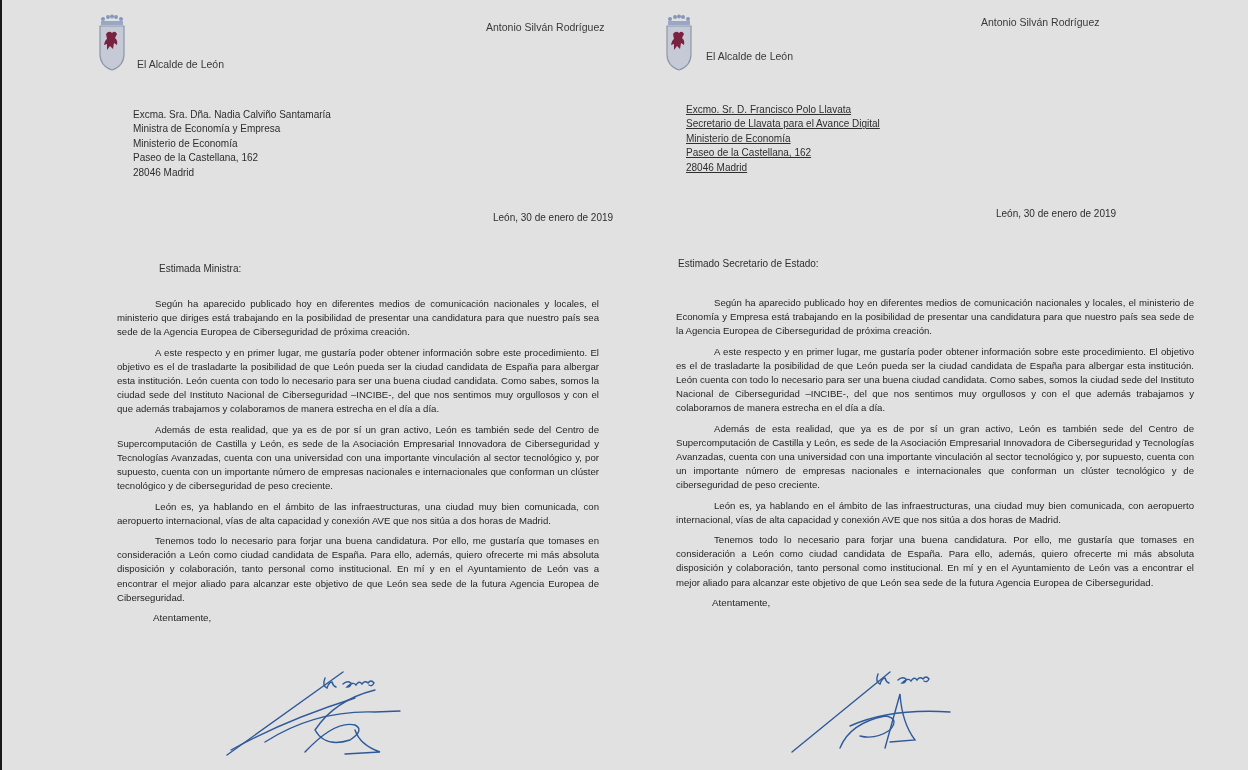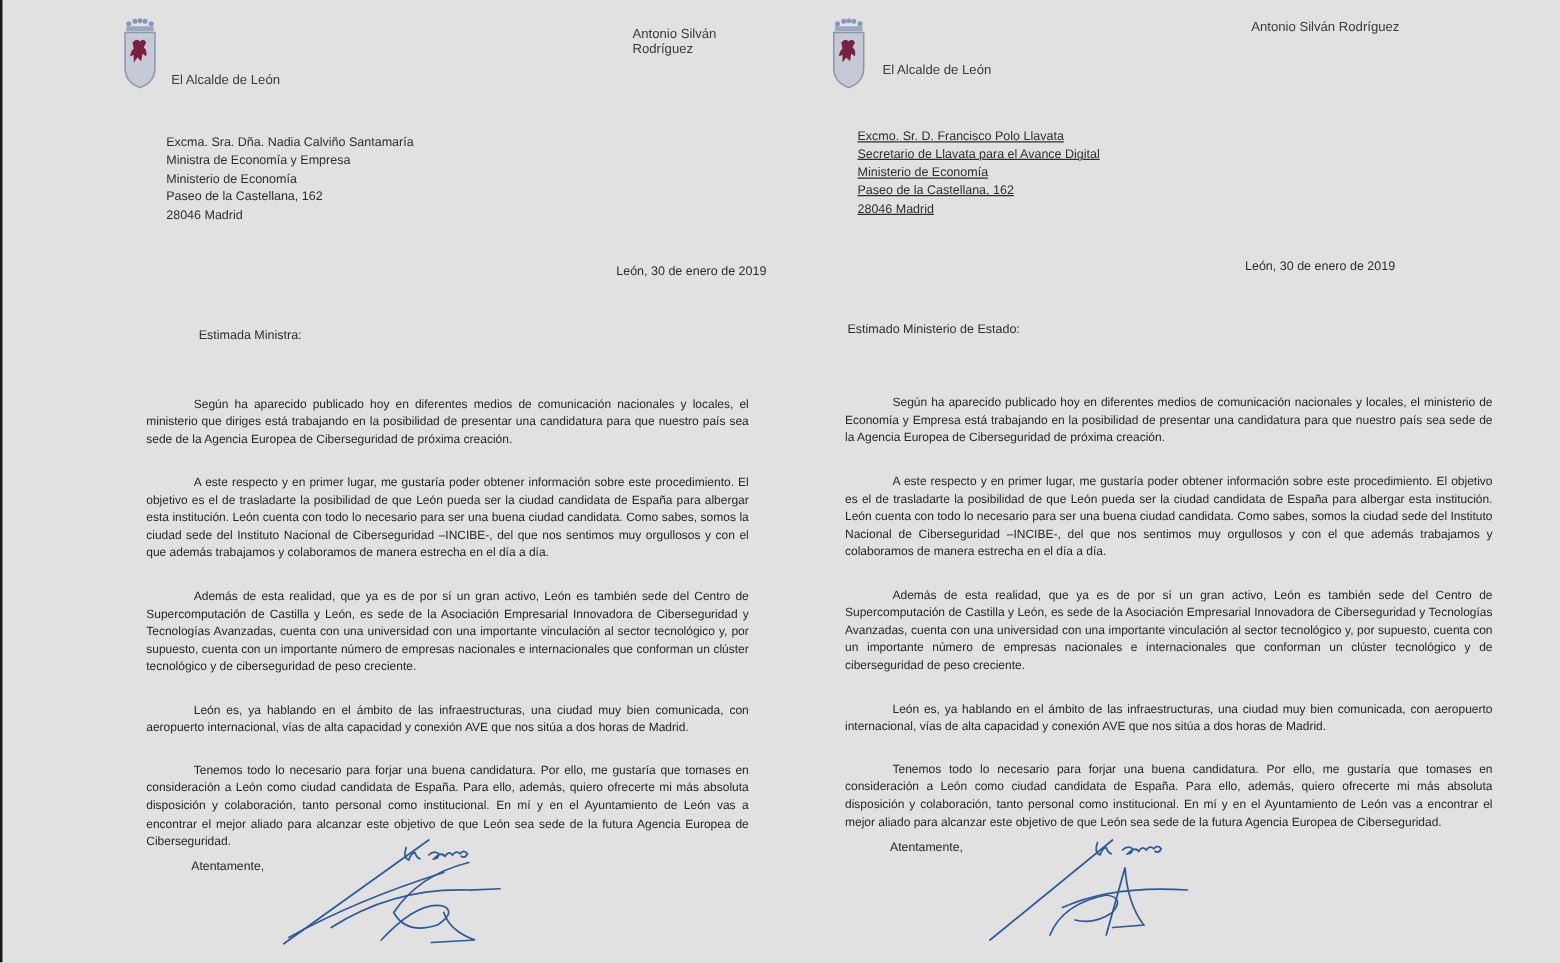--- a/index.html
+++ b/index.html
@@ -26,21 +26,21 @@
   .letter.left .crest { left: 97px; top: 14px; }
   .letter.right .crest { left: 40px; top: 14px; }
 
   .office-label {
     position: absolute; font-size: 10.5px; color: #3a3a3a;
   }
   .letter.left .office-label { left: 137px; top: 58px; }
   .letter.right .office-label { left: 82px; top: 50px; }
 
   .author-name {
-    position: absolute; font-size: 10.5px; color: #3a3a3a; margin-left: 20px;
+    position: absolute; font-size: 10.5px; color: #3a3a3a;
   }
   .letter.left .author-name { left: 486px; top: 21px; }
   .letter.right .author-name { left: 357px; top: 16px; }
 
   .recipient {
     position: absolute; font-size: 10px; line-height: 14.4px; color: #2e2e2e;
   }
   .letter.left .recipient { left: 119px; top: 108px; margin-left: 14px; }
   .letter.right .recipient { left: 62px; top: 103px; text-decoration: underline; }
 
@@ -59,21 +59,20 @@
   .body-text {
     position: absolute; font-size: 9.6px; line-height: 14.2px; color: #262626;
     text-align: justify;
   }
   .letter.left .body-text { left: 117px; top: 297px; width: 482px; }
   .letter.right .body-text { left: 52px; top: 296px; width: 518px; }
 
   .body-text p {
     text-indent: 38px;
     margin-bottom: 6px;
-    margin-top: 20px;
   }
 
   .closing {
     font-size: 9.8px; color: #262626; margin-top: 4px; padding-left: 36px;
   }
 
   .signature {
     position: absolute;
   }
   .letter.left .signature { left: 225px; top: 670px; width: 180px; height: 90px; }
@@ -156,21 +155,21 @@
 
   <div class="recipient">
     <div>Excmo. Sr. D. Francisco Polo Llavata</div>
     <div>Secretario de Llavata para el Avance Digital</div>
     <div>Ministerio de Economía</div>
     <div>Paseo de la Castellana, 162</div>
     <div>28046 Madrid</div>
   </div>
 
   <div class="date-line">León, 30 de enero de 2019</div>
-  <div class="salutation">Estimado Ministerio de Estado:</div>
+  <div class="salutation">Estimado Secretario de Estado:</div>
 
   <div class="body-text">
     <p>Según ha aparecido publicado hoy en diferentes medios de comunicación nacionales y locales, el ministerio de Economía y Empresa está trabajando en la posibilidad de presentar una candidatura para que nuestro país sea sede de la Agencia Europea de Ciberseguridad de próxima creación.</p>
     <p>A este respecto y en primer lugar, me gustaría poder obtener información sobre este procedimiento. El objetivo es el de trasladarte la posibilidad de que León pueda ser la ciudad candidata de España para albergar esta institución. León cuenta con todo lo necesario para ser una buena ciudad candidata. Como sabes, somos la ciudad sede del Instituto Nacional de Ciberseguridad –INCIBE-, del que nos sentimos muy orgullosos y con el que además trabajamos y colaboramos de manera estrecha en el día a día.</p>
     <p>Además de esta realidad, que ya es de por sí un gran activo, León es también sede del Centro de Supercomputación de Castilla y León, es sede de la Asociación Empresarial Innovadora de Ciberseguridad y Tecnologías Avanzadas, cuenta con una universidad con una importante vinculación al sector tecnológico y, por supuesto, cuenta con un importante número de empresas nacionales e internacionales que conforman un clúster tecnológico y de ciberseguridad de peso creciente.</p>
     <p>León es, ya hablando en el ámbito de las infraestructuras, una ciudad muy bien comunicada, con aeropuerto internacional, vías de alta capacidad y conexión AVE que nos sitúa a dos horas de Madrid.</p>
     <p>Tenemos todo lo necesario para forjar una buena candidatura. Por ello, me gustaría que tomases en consideración a León como ciudad candidata de España. Para ello, además, quiero ofrecerte mi más absoluta disposición y colaboración, tanto personal como institucional. En mí y en el Ayuntamiento de León vas a encontrar el mejor aliado para alcanzar este objetivo de que León sea sede de la futura Agencia Europea de Ciberseguridad.</p>
     <div class="closing">Atentamente,</div>
   </div>
 

